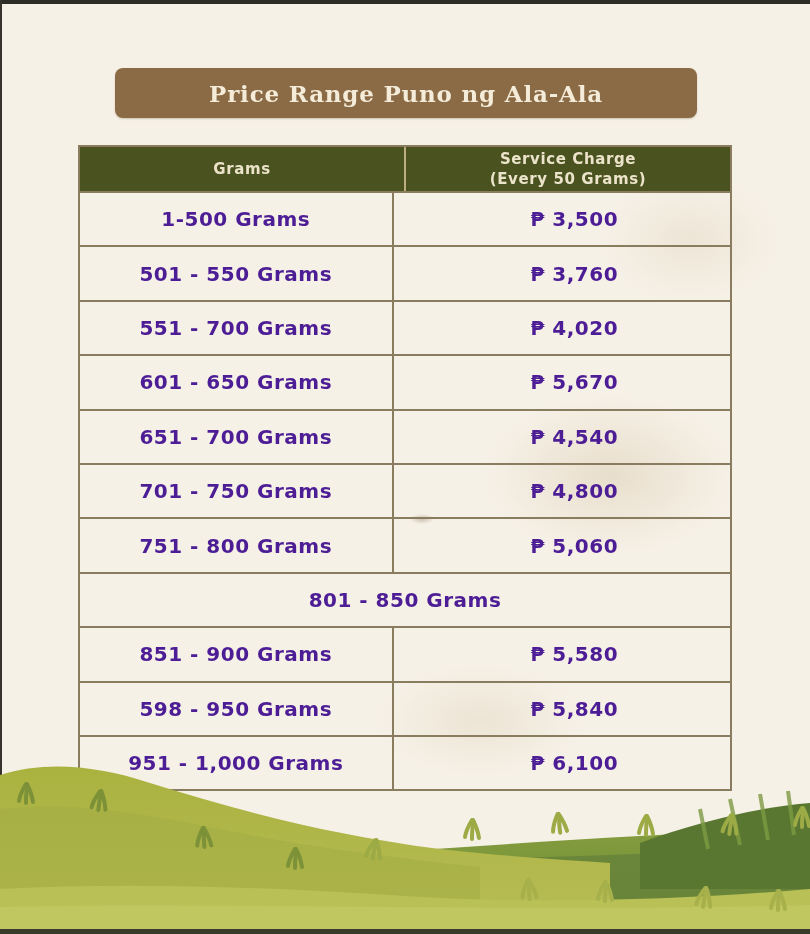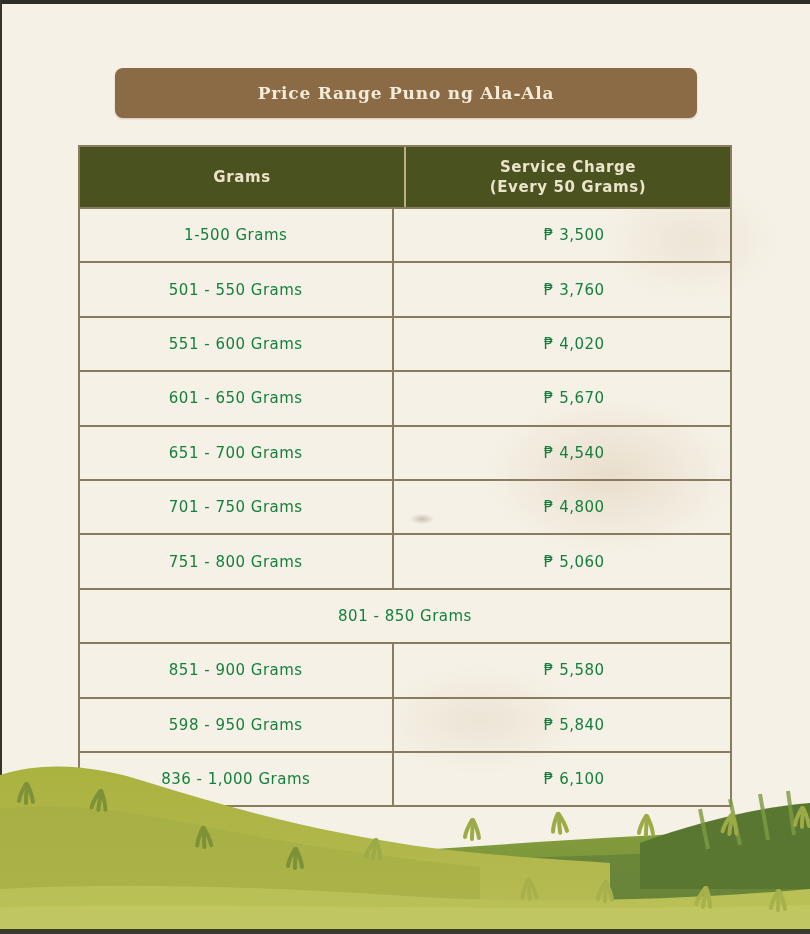--- a/index.html
+++ b/index.html
@@ -26,38 +26,38 @@
 
   
   .banner{
     position:absolute;left:115px;top:68px;width:582px;height:50px;
     background:#8b6b45;border-radius:8px;
     display:flex;align-items:center;justify-content:center;
     box-shadow:0 1px 2px rgba(90,70,40,.25);
   }
   .banner-title{
     font-family:"DejaVu Serif","Liberation Serif",serif;
-    font-weight:bold;font-size:17px;letter-spacing:.8px;color:#f4ecd9;
+    font-weight:bold;font-size:23px;letter-spacing:.8px;color:#f4ecd9;
   }
 
   
   .price-table{
     position:absolute;left:78px;top:145px;width:654px;
     border:2px solid #8a7c5e;box-sizing:border-box;
   }
-  .thead{display:flex;height:60px;background:#4a521f;}
+  .thead{display:flex;height:44px;background:#4a521f;}
   .th{
     flex:1 1 50%;display:flex;flex-direction:column;align-items:center;justify-content:center;
     color:#ece4ca;font-weight:bold;font-size:15px;letter-spacing:.6px;line-height:1.35;
   }
   .th.col2{border-left:2px solid #bfad82;}
   .trow{display:flex;height:52.4px;border-top:2px solid #8a7c5e;}
   .cell{
     flex:1 1 50%;display:flex;align-items:center;justify-content:center;
-    color:#15803d;font-weight:normal;font-size:15px;letter-spacing:.5px;
+    color:#4c1d95;font-weight:bold;font-size:20px;letter-spacing:.5px;
   }
   .cell.col2{border-left:2px solid #8a7c5e;padding-left:25px;}
 
   
   .grass{position:absolute;left:0;bottom:0;width:810px;height:195px;z-index:5;}
 </style>
 </head>
 <body>
 
 <div class="frame-top"></div>
@@ -85,21 +85,21 @@
   <div id="table-body">
       <div class="trow">
         <div class="cell col1">1-500 Grams</div>
         <div class="cell col2">₱ 3,500</div>
       </div>
       <div class="trow">
         <div class="cell col1">501 - 550 Grams</div>
         <div class="cell col2">₱ 3,760</div>
       </div>
       <div class="trow">
-        <div class="cell col1">551 - 600 Grams</div>
+        <div class="cell col1">551 - 700 Grams</div>
         <div class="cell col2">₱ 4,020</div>
       </div>
       <div class="trow">
         <div class="cell col1">601 - 650 Grams</div>
         <div class="cell col2">₱ 5,670</div>
       </div>
       <div class="trow">
         <div class="cell col1">651 - 700 Grams</div>
         <div class="cell col2">₱ 4,540</div>
       </div>
@@ -116,21 +116,21 @@
       </div>
       <div class="trow">
         <div class="cell col1">851 - 900 Grams</div>
         <div class="cell col2">₱ 5,580</div>
       </div>
       <div class="trow">
         <div class="cell col1">598 - 950 Grams</div>
         <div class="cell col2">₱ 5,840</div>
       </div>
       <div class="trow">
-        <div class="cell col1">836 - 1,000 Grams</div>
+        <div class="cell col1">951 - 1,000 Grams</div>
         <div class="cell col2">₱ 6,100</div>
       </div>
     </div>
 </div>
 
 <svg class="grass" viewBox="0 0 810 195" width="810" height="195" aria-hidden="true">
   <defs>
     <linearGradient id="mound" x1="0" y1="0" x2="0" y2="1">
       <stop offset="0" stop-color="#aab23f"></stop>
       <stop offset="1" stop-color="#b8bd57"></stop>

